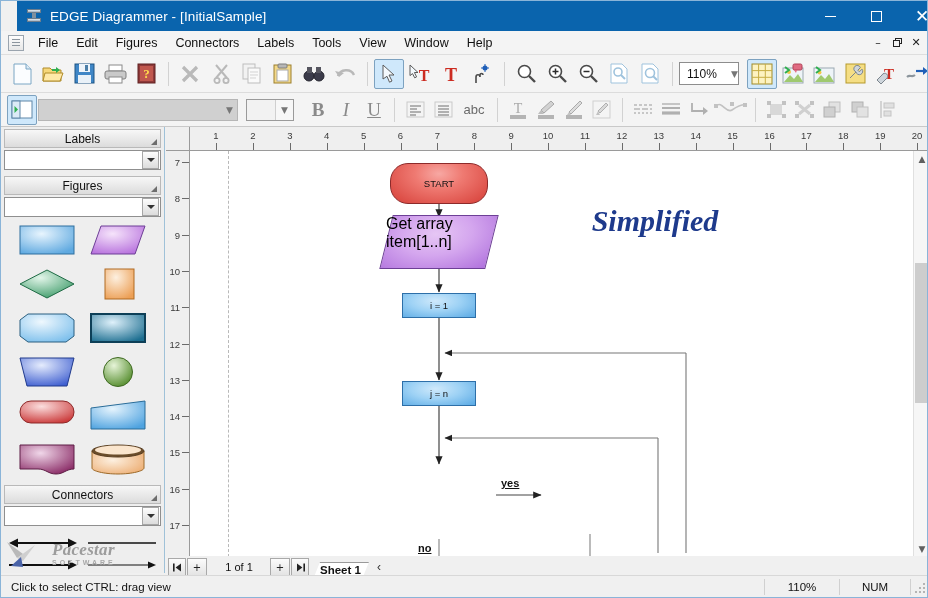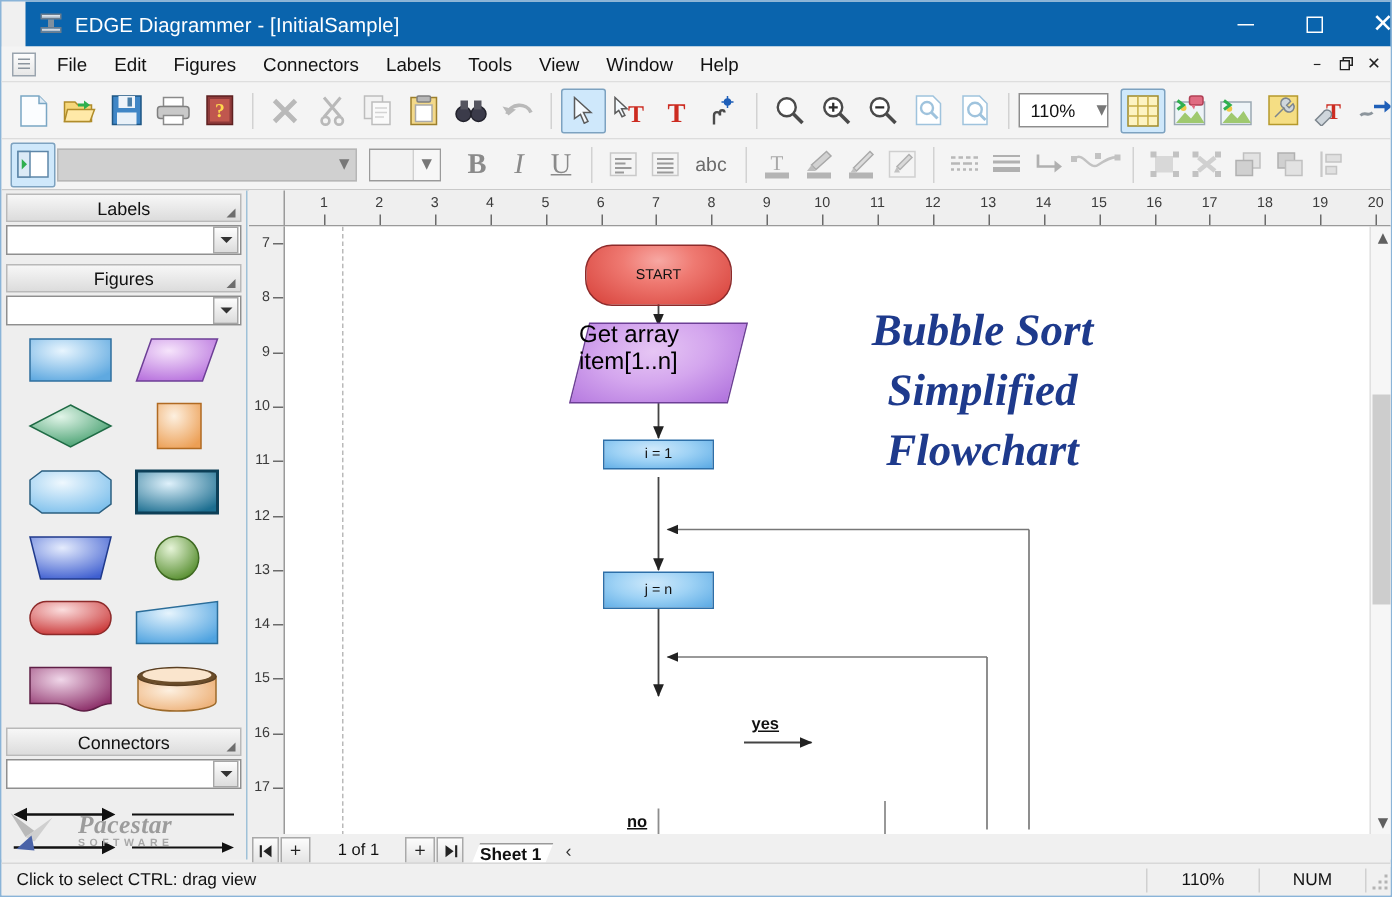--- a/index.html
+++ b/index.html
@@ -914,23 +914,21 @@
         <div class="rv-tick" style="top: 374px;"></div>
         <div class="rv-lbl" style="top: 374px;">17</div>
         <div class="rv-tick" style="top: 410.3px;"></div>
         <div class="rv-lbl" style="top: 410.3px;">18</div>
       </div>
 
     <div class="canvas">
       <div class="margin-guide" style="left:38px"></div>
 
       <div class="doc-title" style="left:340px; top:50px; width:250px">
-        <div>Bubble Sort</div>
         <div>Simplified</div>
-        <div>Flowchart</div>
       </div>
 
       <svg style="position:absolute;left:0;top:0;width:100%;height:100%;pointer-events:none">
         <defs>
           <marker id="ah" markerWidth="8" markerHeight="8" refX="6.5" refY="3" orient="auto">
             <path d="M0 0l7 3-7 3z" fill="#222"></path>
           </marker>
         </defs>
 
         <path d="M249 41v25" stroke="#444" stroke-width="1.2" fill="none" marker-end="url(#ah)"></path>
@@ -961,21 +959,21 @@
       </div>
 
       <div style="position:absolute;left:196px;top:64px;width:106px;height:54px">
         <div class="n-io" style="position:absolute;left:0;top:0;width:100%;height:100%"></div>
         <div class="lbl" style="position:absolute;left:0;top:0;width:100%;height:100%">
           <span>Get array</span>
           <span>item[1..n]</span>
         </div>
       </div>
 
-      <div class="node n-proc" style="left:212px; top:142px; width:74px; height:20px">
+      <div class="node n-proc" style="left:212px; top:142px; width:74px; height:25px">
         <div class="lbl">
             <span>i = 1</span>
           </div>
       </div>
 
       <div class="node n-proc" style="left:212px; top:230px; width:74px; height:25px">
         <div class="lbl">
             <span>j = n</span>
           </div>
       </div>

